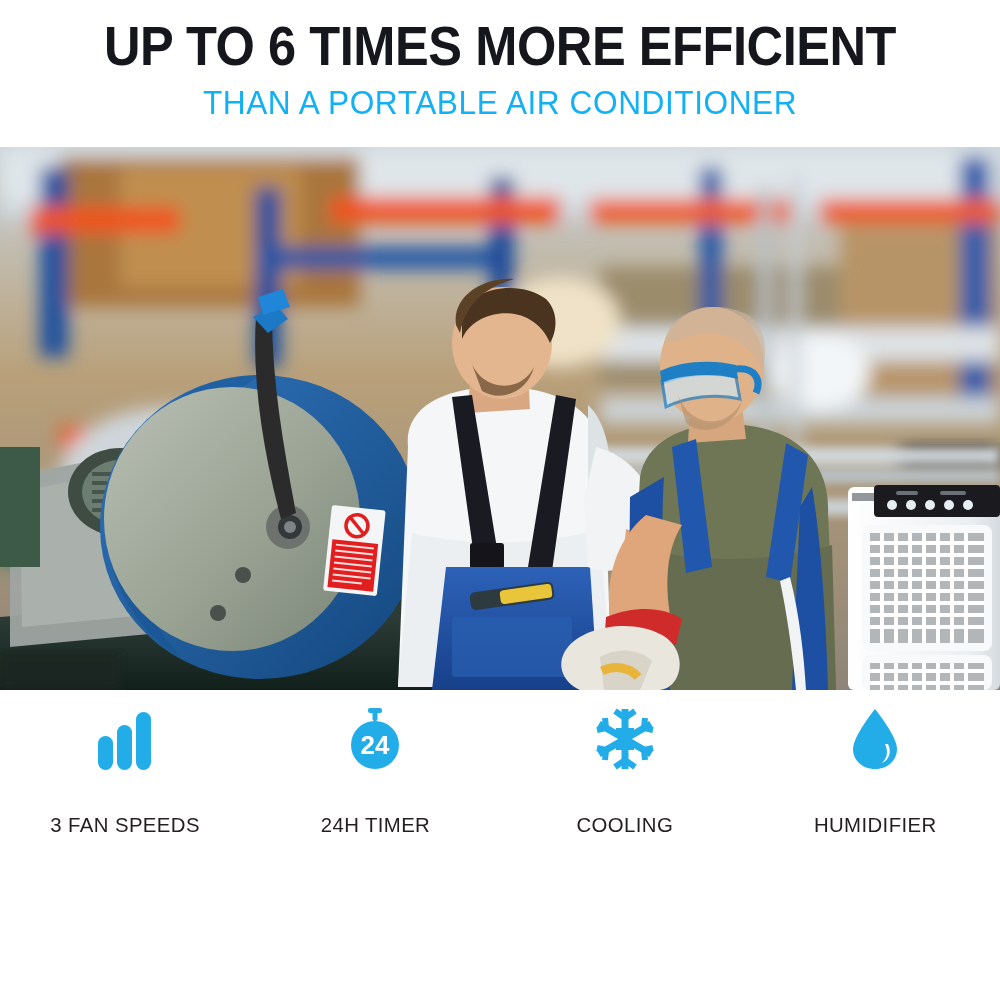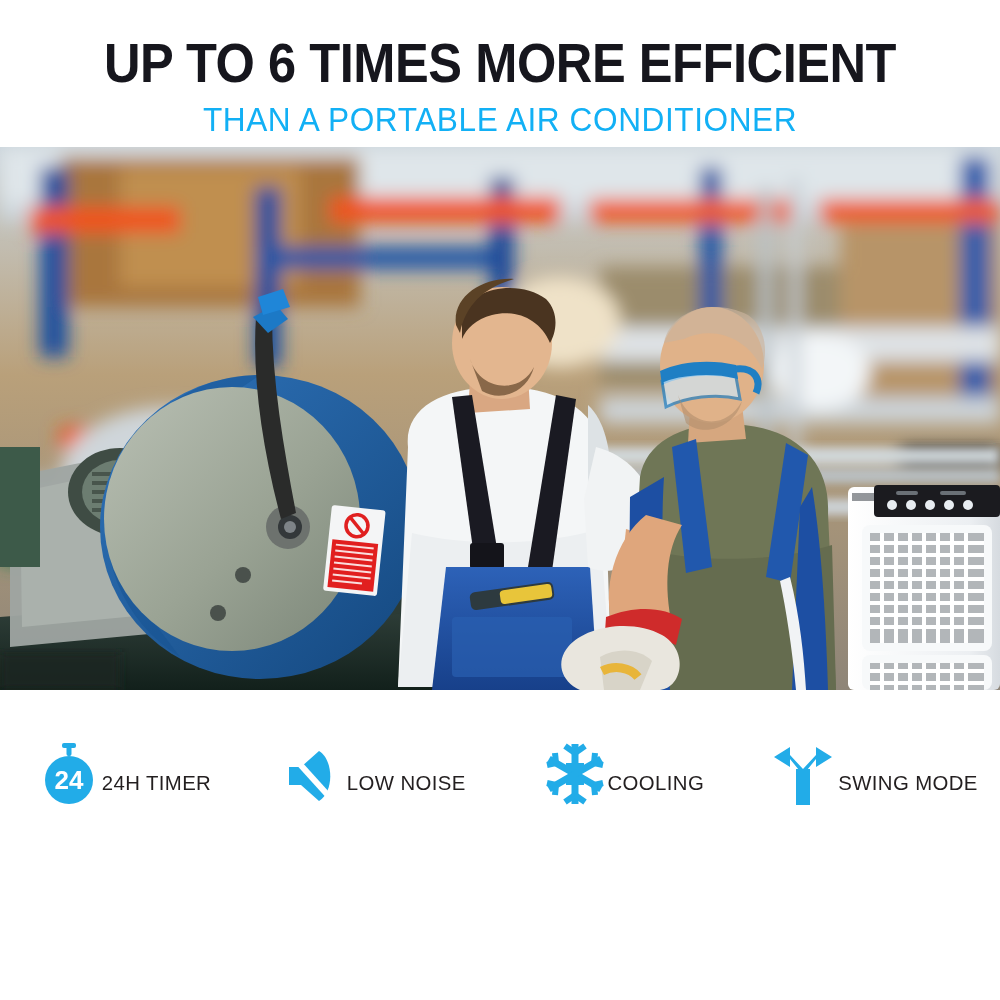--- a/index.html
+++ b/index.html
@@ -5,21 +5,21 @@
   * { box-sizing: border-box; margin: 0; padding: 0; }
   html, body { width: 1000px; height: 1000px; }
   body {
     font-family: "Liberation Sans", sans-serif;
     background: #ffffff;
     overflow: hidden;
   }
   .page { position: relative; width: 1000px; height: 1000px; background: #fff; }
 
   
-  .header { padding-top: 35px; text-align: center; }
+  .header { padding-top: 18px; text-align: center; }
   .headline {
     font-family: "Liberation Sans Narrow", "Liberation Sans", sans-serif;
     font-weight: 700;
     font-size: 55px;
     line-height: 1.02;
     letter-spacing: -0.5px;
     color: #16161d;
     transform: scaleX(0.92);
     transform-origin: center;
     white-space: nowrap;
@@ -51,23 +51,23 @@
     position: absolute;
     left: 0; top: 700px;
     width: 1000px;
     display: grid;
     grid-template-columns: repeat(4, 1fr);
     grid-template-rows: 140px auto;
     row-gap: 0px;
   }
   .feature {
     display: flex;
-    flex-direction: row;
+    flex-direction: column;
     align-items: center;
-    justify-content: center;
+    justify-content: space-between;
     padding-top: 8px;
   }
   .feature .ico {
     height: 62px;
     display: flex;
     align-items: flex-end;
     justify-content: center;
   }
   .feature .ico svg { display: block; }
   .feature .lbl {
@@ -351,43 +351,43 @@
       </g>
 
       <g filter="url(#blurMid)" opacity="0.85">
         <rect x="0" y="505" width="120" height="38" fill="#1b2520"></rect>
       </g>
     </svg>
   </div>
 
   <div class="features">
 
+    <div class="feature">
+      <div class="ico">
+        <svg width="62" height="58" viewBox="0 0 62 58">
+          <rect x="4" y="24" width="15" height="34" rx="7.5" fill="#22ace8"></rect>
+          <rect x="23" y="13" width="15" height="45" rx="7.5" fill="#22ace8"></rect>
+          <rect x="42" y="0" width="15" height="58" rx="7.5" fill="#22ace8"></rect>
+        </svg>
+      </div>
+      <div class="lbl">3 FAN SPEEDS</div>
+    </div>
 
     <div class="feature">
       <div class="ico">
         <svg width="62" height="62" viewBox="0 0 62 62">
           <rect x="24" y="0" width="14" height="5" rx="2" fill="#22ace8"></rect>
           <rect x="28.5" y="3" width="5" height="10" rx="2" fill="#22ace8"></rect>
           <circle cx="31" cy="37" r="24" fill="#22ace8"></circle>
           <text x="31" y="46" text-anchor="middle" font-family="'Liberation Sans', sans-serif" font-size="26" font-weight="700" fill="#ffffff">24</text>
         </svg>
       </div>
       <div class="lbl">24H TIMER</div>
     </div>
 
-    <div class="feature">
-      <div class="ico">
-        <svg width="62" height="58" viewBox="0 0 62 58">
-          <path d="M6 20 L18 20 L36 4 L36 54 L18 38 L6 38 Z" fill="#22ace8"></path>
-          <path d="M36 4 C 50 12, 52 44, 36 54 Z" fill="#22ace8"></path>
-          <line x1="4" y1="3" x2="52" y2="56" stroke="#ffffff" stroke-width="6"></line>
-        </svg>
-      </div>
-      <div class="lbl">LOW NOISE</div>
-    </div>
 
     <div class="feature">
       <div class="ico">
         <svg width="62" height="62" viewBox="0 0 62 62">
           <g stroke="#22ace8" stroke-width="7" stroke-linecap="butt">
             <line x1="31" y1="1" x2="31" y2="61"></line>
             <line x1="5" y1="16" x2="57" y2="46"></line>
             <line x1="5" y1="46" x2="57" y2="16"></line>
           </g>
           <g stroke="#22ace8" stroke-width="6" stroke-linecap="butt">
@@ -406,33 +406,27 @@
             <line x1="50" y1="20" x2="59" y2="22"></line>
             <line x1="50" y1="20" x2="51" y2="10"></line>
           </g>
           <rect x="22" y="20" width="18" height="6" fill="#22ace8"></rect>
           <rect x="22" y="36" width="18" height="6" fill="#22ace8"></rect>
         </svg>
       </div>
       <div class="lbl">COOLING</div>
     </div>
 
-
     <div class="feature">
       <div class="ico">
-        <svg width="66" height="60" viewBox="0 0 66 60">
-          <path d="M33 58 L33 28 L23 16 L23 24 L11 10 L23 0 L23 8 L33 8
-                   L43 8 L43 0 L55 10 L43 24 L43 16 L33 28" fill="none"></path>
-
-          <path d="M33 30 L20 14 L20 22 L4 12 L20 2 L20 10 L33 24 Z" fill="#22ace8"></path>
-
-          <path d="M33 30 L46 14 L46 22 L62 12 L46 2 L46 10 L33 24 Z" fill="#22ace8"></path>
-
-          <rect x="26" y="24" width="14" height="36" fill="#22ace8"></rect>
+        <svg width="48" height="62" viewBox="0 0 48 62">
+          <path d="M24 1 C 24 1, 46 28, 46 41 C 46 53, 36 61, 24 61 C 12 61, 2 53, 2 41 C 2 28, 24 1, 24 1 Z" fill="#22ace8"></path>
+          <path d="M37 36 C 41 44, 38 52, 31 55 C 37 49, 37 43, 34 36 Z" fill="#ffffff"></path>
         </svg>
       </div>
-      <div class="lbl">SWING MODE</div>
+      <div class="lbl">HUMIDIFIER</div>
     </div>
+
 
 
 
   </div>
 </div>
 
 </body></html>

